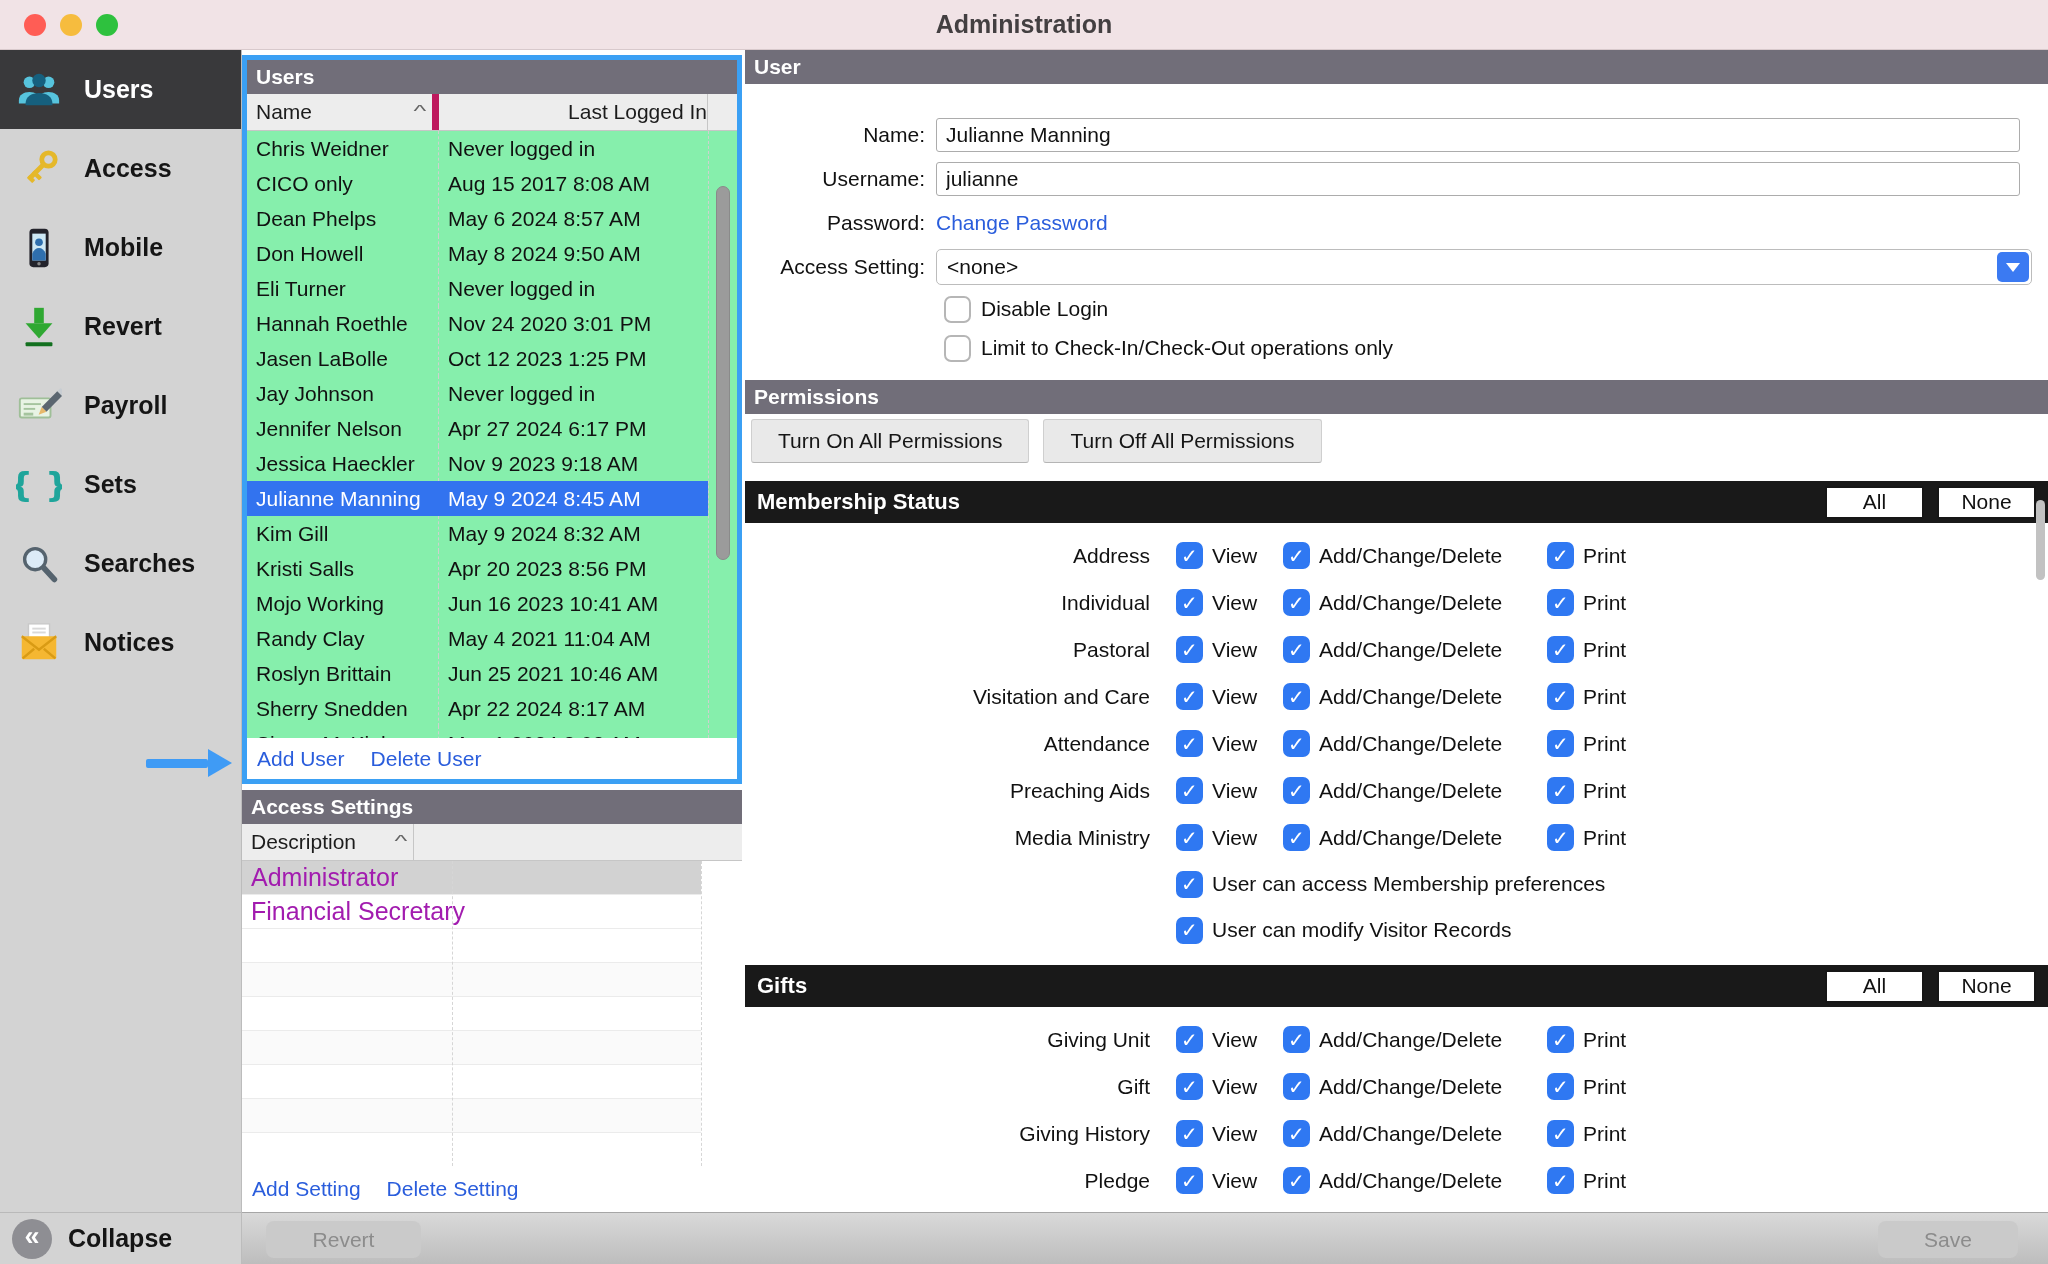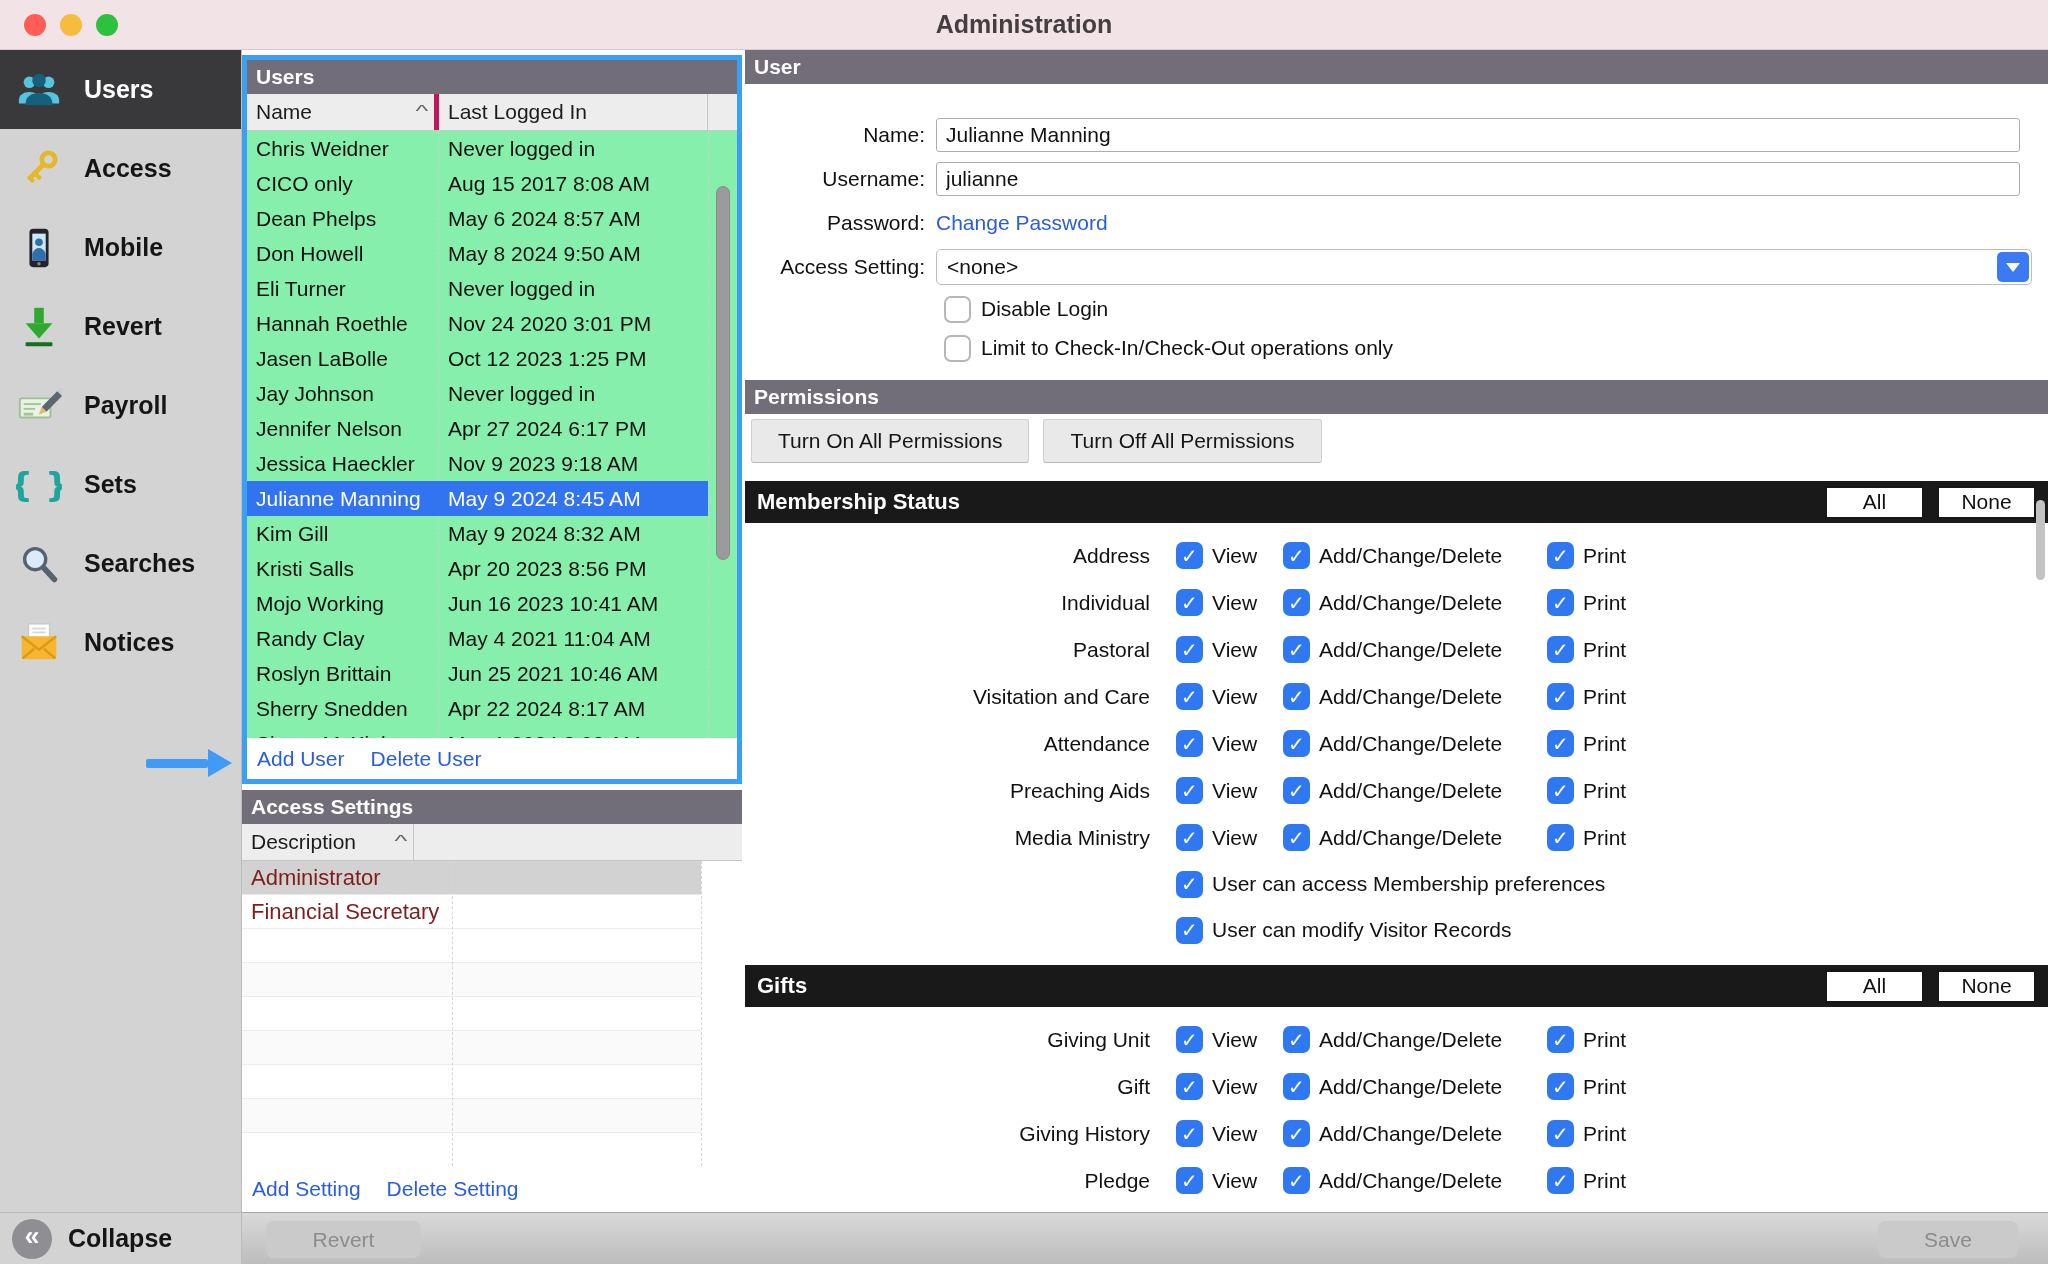--- a/index.html
+++ b/index.html
@@ -46,22 +46,22 @@
   .cb.checked::after { content:"✓"; color:#fff; font-size:20px; font-weight:bold;
     font-family:"DejaVu Sans",sans-serif; line-height:1; }
   .cblabel { font-size:21px; color:#111; }
 
   
   .users-box { position:absolute; left:242px; top:55px; width:500px; height:729px;
     border:5px solid #3ba0f4; background:#fff; display:flex; flex-direction:column; }
   .u-colhead { display:flex; height:37px; flex:0 0 37px; background:#ededed;
     border-bottom:1px solid #c6c6c6; align-items:center; font-size:21px; color:#1c1c1c; }
   .u-ch { height:100%; display:flex; align-items:center; }
-  .u-ch.name { width:192px; padding:0 8px 0 9px; justify-content:space-between; border-right:5px solid #be185d; }
-  .u-ch.last { width:269px; padding-left:9px; border-right:1px solid #c6c6c6; }
+  .u-ch.name { width:192px; padding:0 8px 0 9px; justify-content:space-between; border-right:7px solid #be185d; }
+  .u-ch.last { width:269px; padding-left:9px; border-right:1px solid #c6c6c6;justify-content:flex-end; }
   .u-ch.stub { flex:1; }
   .u-body { flex:1; overflow:hidden; position:relative; background:#86efac; }
   .u-body::after { content:""; position:absolute; left:461px; top:0; bottom:0; border-left:1px dashed #cfcfcf; }
   .u-row { display:flex; height:35px; width:461px; align-items:center; font-size:21px; color:#111; cursor:default; }
   .u-row.selected { background:#3273ef; color:#fff; }
   .u-cell { height:100%; display:flex; align-items:center; }
   .u-cell.u-name { width:192px; padding-left:9px; border-right:1px dashed #cfcfcf; }
   .u-row.selected .u-cell.u-name { border-right-color:transparent; }
   .u-cell.u-last { flex:1; padding-left:9px; }
   .u-scrollbar { position:absolute; right:7px; top:55px; width:14px; height:374px;
@@ -78,21 +78,21 @@
   .access-box { position:absolute; left:242px; top:790px; width:500px; height:422px;
     background:#fff; display:flex; flex-direction:column; }
   .as-colhead { display:flex; height:37px; flex:0 0 37px; background:#ededed;
     border-bottom:1px solid #c6c6c6; font-size:21px; color:#1c1c1c; align-items:center; }
   .as-ch { width:172px; height:100%; padding:0 8px 0 9px; display:flex; align-items:center;
     justify-content:space-between; border-right:1px solid #c6c6c6; }
   .as-stub { flex:1; height:100%; }
   .as-body { flex:1; overflow:hidden; position:relative; }
   .as-body::before { content:""; position:absolute; left:210px; top:0; bottom:0; border-left:1px dashed #d6d6d6; }
   .as-body::after  { content:""; position:absolute; left:459px; top:0; bottom:0; border-left:1px dashed #d6d6d6; }
-  .as-row { height:34px; display:flex; align-items:center; font-size:22px; color:#7f1d1d;
+  .as-row { height:34px; display:flex; align-items:center; font-size:25px; color:#a21caf;
     width:459px; border-bottom:1px solid #ebebeb; }
   .as-row.selected { background:#d2d2d2; }
   .as-row.empty.alt { background:#fafafa; }
   .as-cell { padding-left:9px; }
   .as-links { flex:0 0 46px; display:flex; align-items:center; gap:26px; padding-left:10px; background:#fff; }
 
   
   .user-panel { position:absolute; left:745px; top:50px; width:1303px; height:1162px;
     background:#fff; overflow:hidden; }
   .form { padding-top:34px; }

